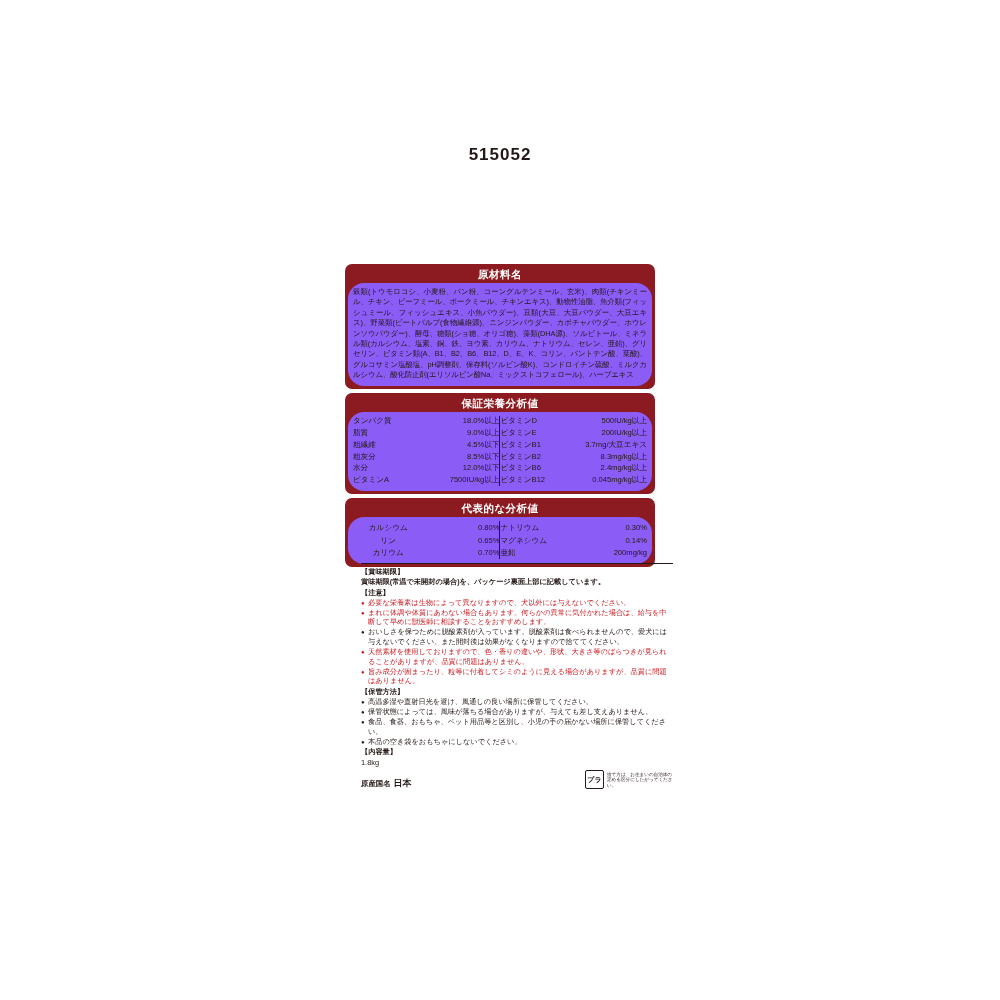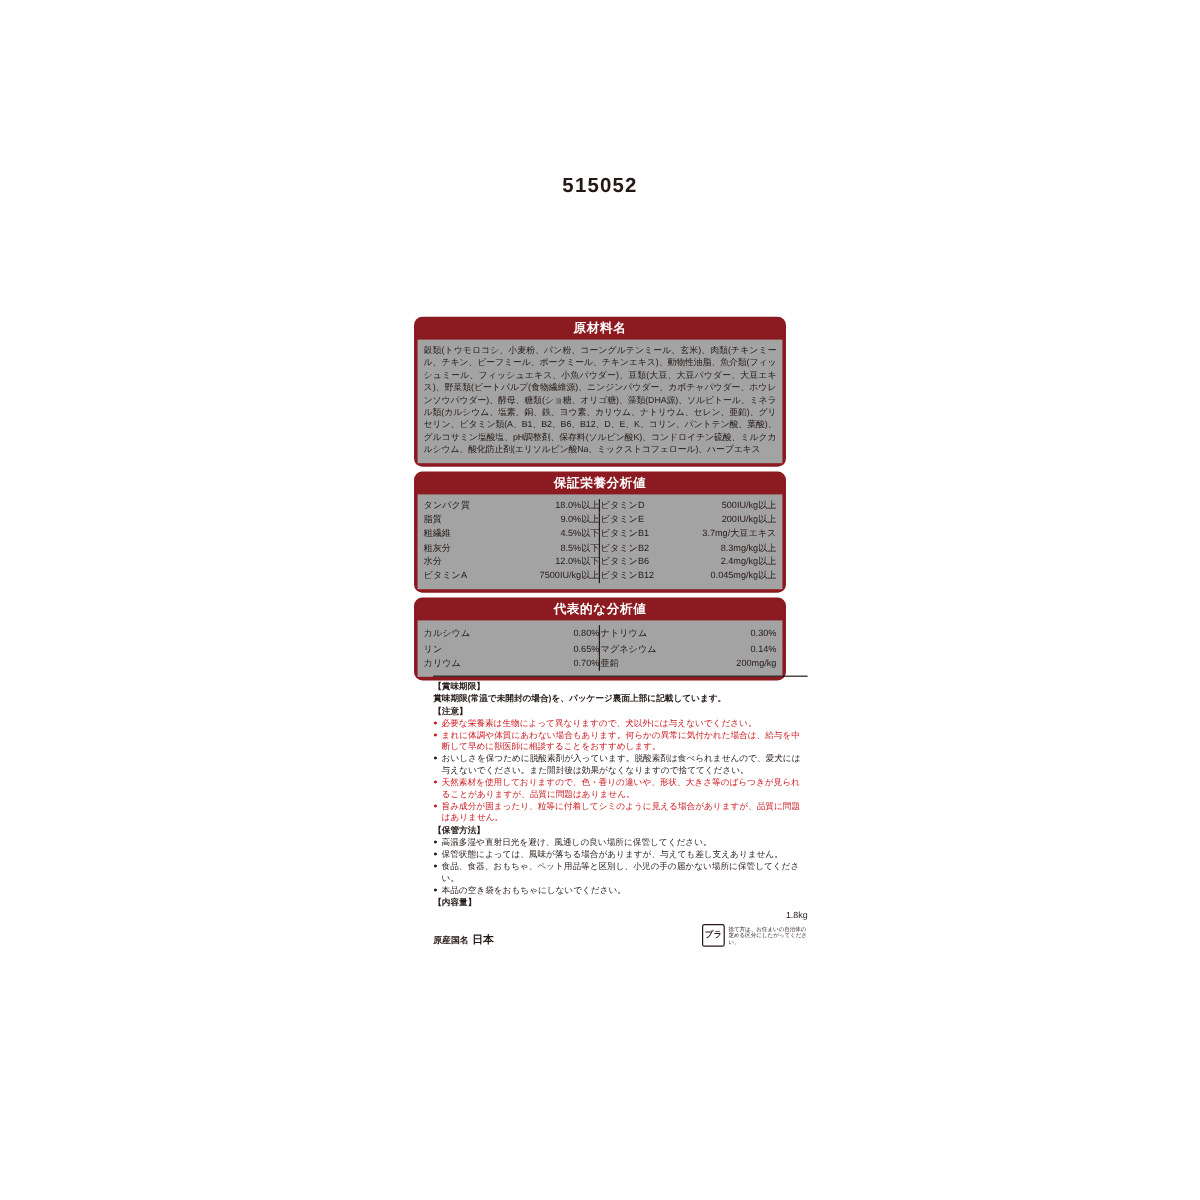--- a/index.html
+++ b/index.html
@@ -46,22 +46,22 @@
   }
   .panel-title {
     color: #ffffff;
     font-size: 10.5px;
     font-weight: bold;
     text-align: center;
     line-height: 14px;
     letter-spacing: 0.5px;
   }
   .panel-body {
-    background: #a3a3a3;
-    border-radius: 0;
+    background: #8b5cf6;
+    border-radius: 16px;
     margin-top: 2px;
     padding: 4px 5px 5px 5px;
   }
 
   .ingredients-text {
     font-size: 7.4px;
     line-height: 10.4px;
     color: #231815;
     text-align: justify;
     letter-spacing: -0.1px;
@@ -89,21 +89,21 @@
     width: 100%;
     border-collapse: collapse;
     font-size: 7.6px;
     color: #231815;
   }
   table.typ td {
     padding: 0.8px 0;
     line-height: 11px;
     white-space: nowrap;
   }
-  td.t-lab { text-align: left; width: 24%; margin-top: 14px; }
+  td.t-lab { text-align: center; width: 24%; margin-top: 14px; }
   td.t-val { text-align: right; width: 26%; padding-right: 6px; }
   td.t-lab2 { text-align: left; width: 25%; border-left: 1px solid #231815; padding-left: 6px; }
   td.t-val2 { text-align: right; width: 25%; }
 
   
   .notes {
     position: absolute;
     left: 361px;
     top: 563px;
     width: 312px;
@@ -135,21 +135,21 @@
     left: 0;
     top: 0;
     font-size: 6px;
     line-height: 10px;
   }
   .bullet.red { color: #c9171e; }
   .bullet.red::before { color: #c9171e; }
   .bullet.dark { color: #231815; }
   .bullet.dark::before { color: #231815; }
 
-  .qty-line { margin-top: 1px; font-size: 7.4px; line-height: 10px; text-align: right;}
+  .qty-line { margin-top: 1px; font-size: 7.4px; line-height: 10px;}
   .origin-row {
     margin-top: 2px;
     display: flex;
     align-items: flex-end;
     justify-content: space-between;
   }
   .origin-left {
     font-size: 7.4px;
     line-height: 11px;
   }

